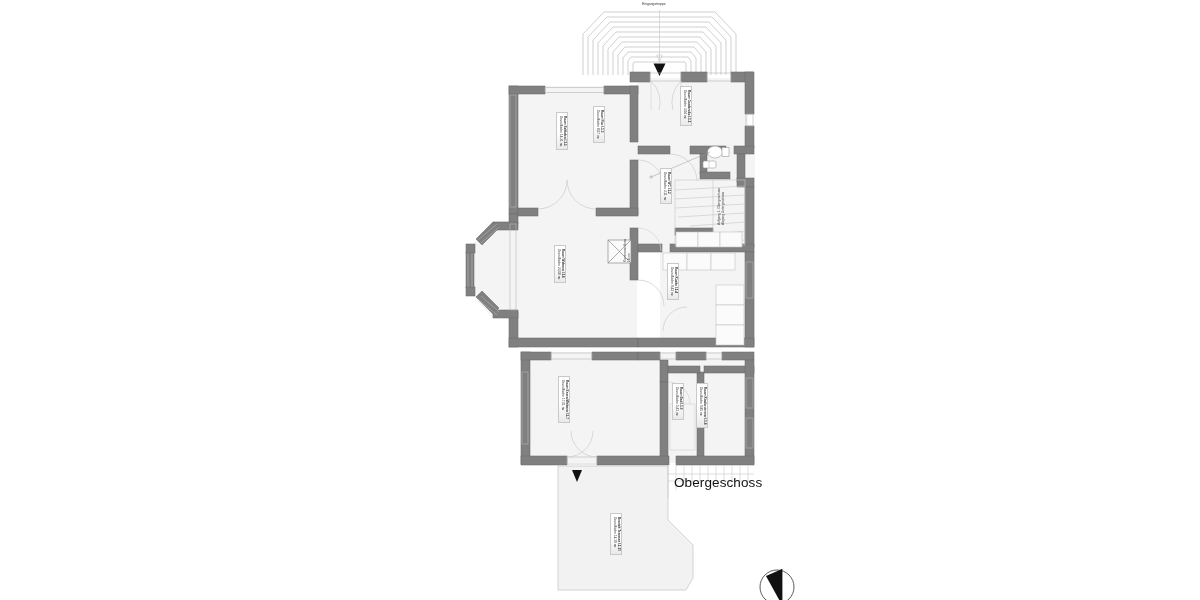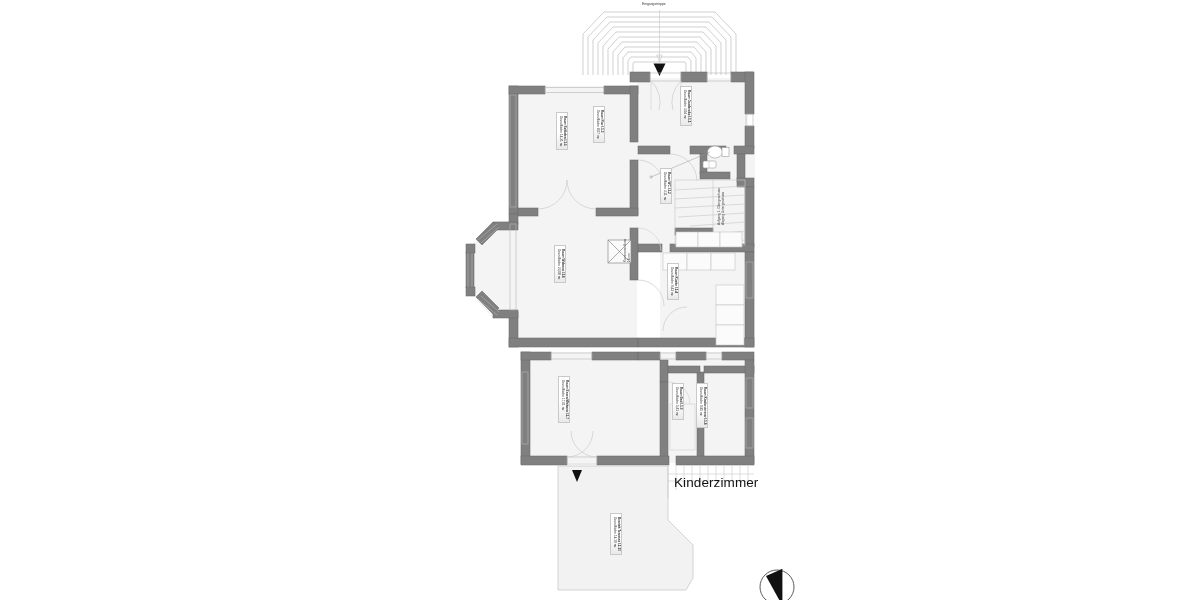--- a/index.html
+++ b/index.html
@@ -319,21 +319,21 @@
     <g>
       <circle cx="777" cy="587" r="17" fill="#ffffff" stroke="#4a4a4a" stroke-width="0.9"></circle>
       <polygon points="782,569 782,605 766,576" fill="#111111"></polygon>
       <line x1="782" y1="569" x2="782" y2="605" stroke="#111111" stroke-width="0.8"></line>
     </g>
 
   </svg>
 
   <div class="tiny-top" style="left:642px; top:2px;">Eingangstreppe</div>
 
-  <div class="big-label" style="left:674px; top:475px;">Kinderzimmer</div>
+  <div class="big-label" style="left:674px; top:475px;">Obergeschoss</div>
 
   <div class="plain-label" style="left:623px; top:262px; transform:rotate(-90deg);">
     <span class="l1">Kaminanschluss</span>
     <span class="l2">18 cm</span>
   </div>
 
   <div class="plain-label" style="left:717px; top:225px; transform:rotate(-90deg);">
     <span class="l1">Aufgang 1. Obergeschoss</span>
     <span class="l2">Abgang Untergeschoss</span>
   </div>

